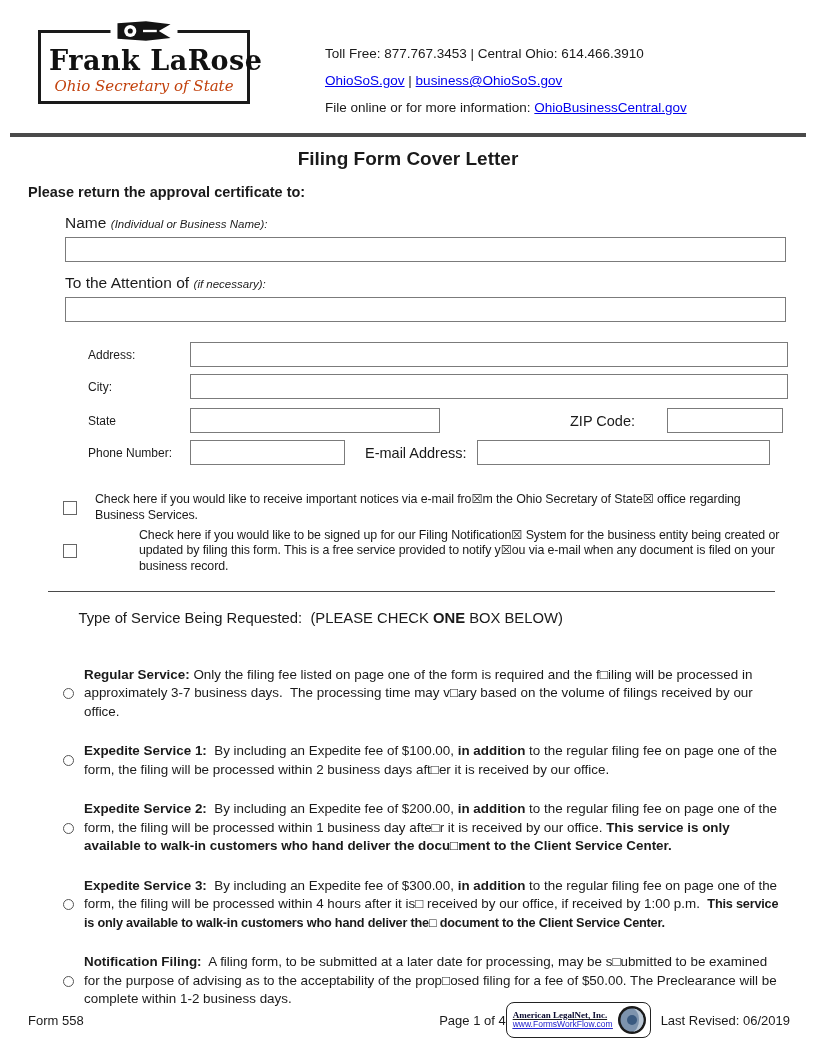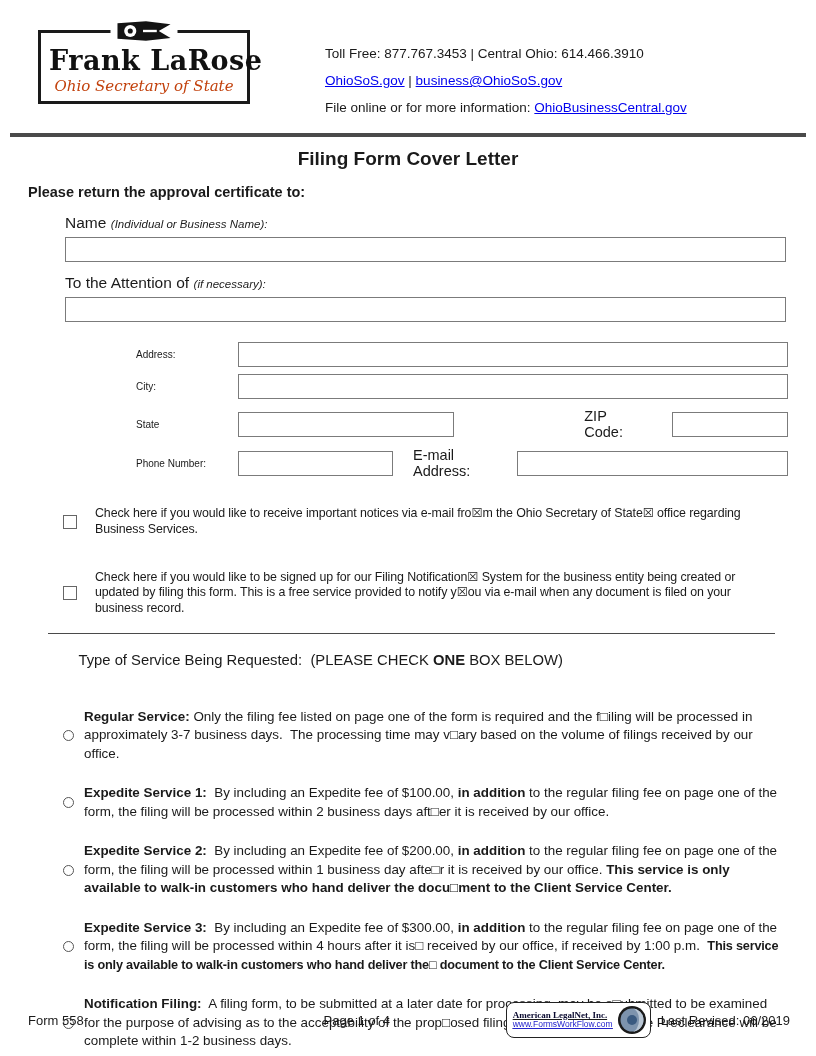--- a/index.html
+++ b/index.html
@@ -41,37 +41,37 @@
   .field-label { font-size:15.5px; color:#1b1b1b; }
   .hint { font-style:italic; font-size:11.5px; color:#222; }
   input.box {
     border:1.5px solid #7b7b7b; background:#fff; height:25px; display:block;
     font:13px "Liberation Sans", sans-serif; padding:0 6px; outline:none; border-radius:0;
   }
   .wide-field { margin-left:37px; }
   .wide-field input.box { width:721px; margin-top:5px; }
   .fld-attention { margin-top:12px; }
   .row { display:flex; align-items:center; margin-left:60px; }
-  .row .lbl { width:102px; font-size:10px; flex:0 0 auto;margin-left:48px; }
+  .row .lbl { width:102px; font-size:12px; flex:0 0 auto; }
   .row-address { margin-top:20px; }
   .row-city { margin-top:7px; }
   .row-state { margin-top:9px; }
   .row-phone { margin-top:7px; }
   .in-address, .in-city { width:598px; height:27px; }
   .in-state { width:250px; height:26px; }
   .lbl-zip { margin-left:130px; font-size:14.5px; }
   .in-zip { width:116px; height:26px; margin-left:32px; }
   .in-phone { width:155px; height:26px; }
   .lbl-email { margin-left:20px; font-size:14.5px; }
   .in-email { width:293px; height:26px; margin-left:10px; }
 
   
   .notice { display:flex; align-items:center; margin-left:35px; }
   .notice-1 { margin-top:27px; }
-  .notice-2 { margin-top:32px; }
+  .notice-2 { margin-top:4px;gap:44px; }
   .chk { width:14px; height:14px; border:1.5px solid #666; flex:0 0 auto; background:#fff; cursor:pointer; }
   .notice-text { margin-left:18px; max-width:668px; font-size:12.4px; line-height:1.27; letter-spacing:-0.1px; white-space:pre-wrap; }
 
   .divider { margin:16px 0 0 20px; width:727px; border-top:1.5px solid #4a4a4a; }
 
   .payment-note { margin:8px 0 0 34px; font-size:12.8px; white-space:pre-wrap; }
   .service-heading { margin:2px 0 0 34px; font-size:14.8px; white-space:pre-wrap; }
   .service-heading .b { font-weight:bold; }
 
   
@@ -82,21 +82,21 @@
     width:11px; height:11px; border:1.2px solid #555; border-radius:50%;
     flex:0 0 auto; background:#fff; cursor:pointer;
   }
   .service-text { margin-left:10px; width:702px; font-size:13.4px; line-height:1.38; white-space:pre-wrap; }
   .service-text .b { font-weight:bold; }
   .service-text .cond { font-weight:bold; font-size:12.7px; letter-spacing:-0.2px; }
 
   
   .footer { position:absolute; left:28px; right:26px; bottom:18px; display:flex; align-items:center; }
   .footer .left { flex:0 0 180px; font-size:13px; }
-  .footer .center { flex:1 1 auto; text-align:center; font-size:13px; }
+  .footer .center { flex:1 1 auto; text-align:right; font-size:13px; }
   .footer .right { flex:0 0 auto; display:flex; align-items:center; }
   .legalnet-badge {
     display:flex; align-items:center; border:1.5px solid #222; border-radius:8px;
     padding:2px 3px 2px 6px; background:#fff;
   }
   .badge-lines { line-height:1.15; text-align:left;text-decoration:underline; }
   .badge-l1 { font-family:"Liberation Serif", serif; font-weight:bold; font-size:9px; color:#0a0a30; white-space:nowrap; }
   .badge-l2 { font-size:8.5px; color:#2222cc; text-decoration:underline; white-space:nowrap; }
   .badge-globe { margin-left:4px; line-height:0; }
   .last-revised { margin-left:10px; font-size:13px; white-space:nowrap; }

